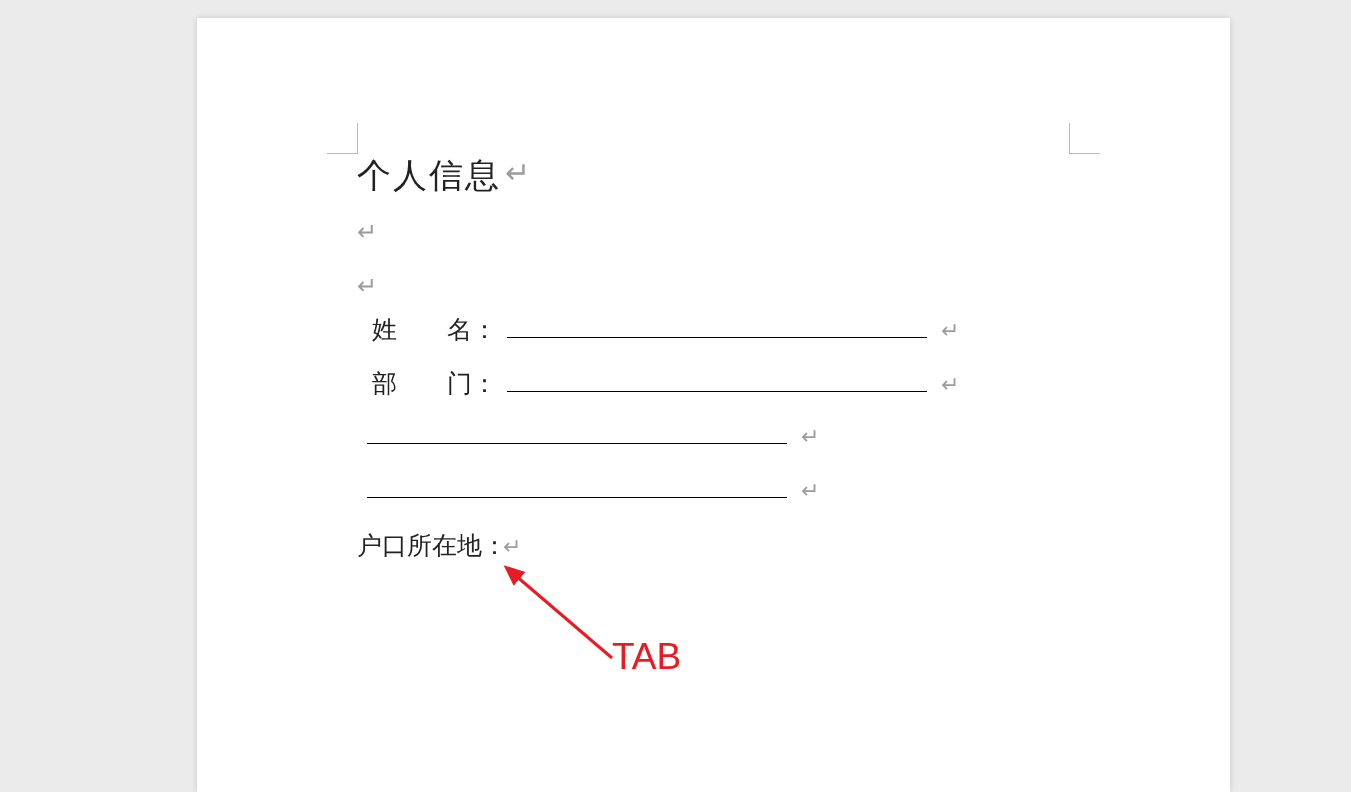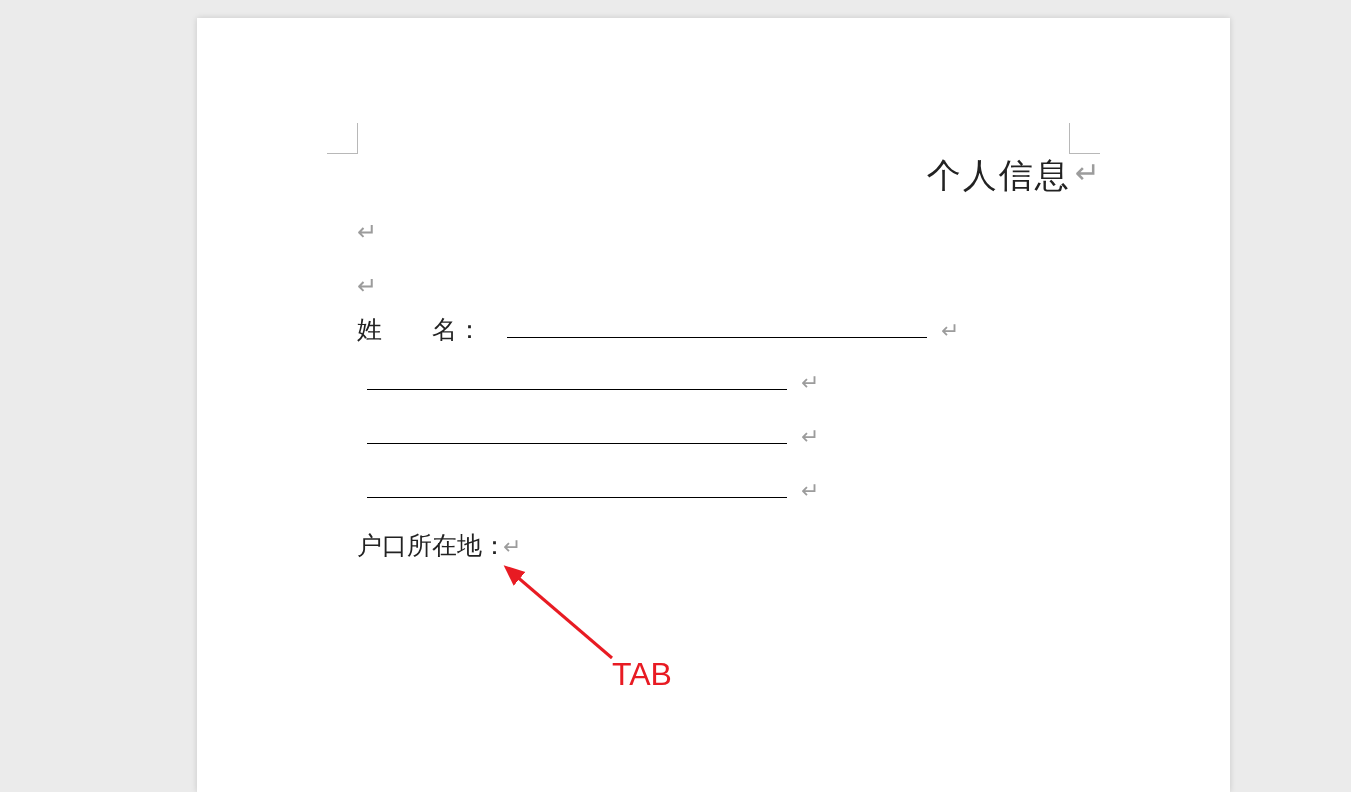--- a/index.html
+++ b/index.html
@@ -41,21 +41,21 @@
     border-left-width: 1px;
     border-bottom-width: 1px;
   }
   .content {
     position: absolute;
     left: 160px;
     right: 130px;
     top: 135px;
   }
   .title-line {
-    text-align: right;
+    text-align: left;
     margin-bottom: 6px;
   }
   .title {
     font-size: 34px;
     color: #222;
     letter-spacing: 2px;
   }
   .title-mark {
     color: #9c9c9c;
     font-size: 30px;
@@ -69,20 +69,21 @@
     padding-left: 0;
     display: flex;
     align-items: center;
   }
   .form-row {
     display: flex;
     align-items: baseline;
     height: 54px;
     font-size: 25px;
     color: #222;
+    text-align: right;
   }
   .label {
     width: 140px;
     white-space: pre;
   }
   .underline {
     flex: 0 0 420px;
     border-bottom: 1.5px solid #000;
     height: 22px;
     margin-left: 10px;
@@ -95,25 +96,24 @@
   .arrow-svg {
     position: absolute;
     left: 300px;
     top: 545px;
     pointer-events: none;
   }
   .tab-label {
     position: absolute;
     left: 415px;
     top: 618px;
-    font-size: 32px;
+    font-size: 37px;
     font-weight: 500;
     color: #e81b23;
     font-family: "Segoe UI", Arial, sans-serif;
-    margin-top: 20px;
   }
 </style>
 </head>
 <body>
 
 <div class="page">
   <div class="corner tl"></div>
   <div class="corner tr"></div>
 
   <div class="content">
@@ -129,20 +129,21 @@
       <span>↵</span>
     </div>
 
     <div class="form-row">
       <span class="label">姓　　名：</span>
       <span class="underline"></span>
       <span class="row-mark">↵</span>
     </div>
 
     <div class="form-row">
+      <span class="label">部　　门：</span>
       <span class="underline"></span>
       <span class="row-mark">↵</span>
     </div>
 
     <div class="form-row">
       <span class="underline"></span>
       <span class="row-mark">↵</span>
     </div>
 
     <div class="form-row">

